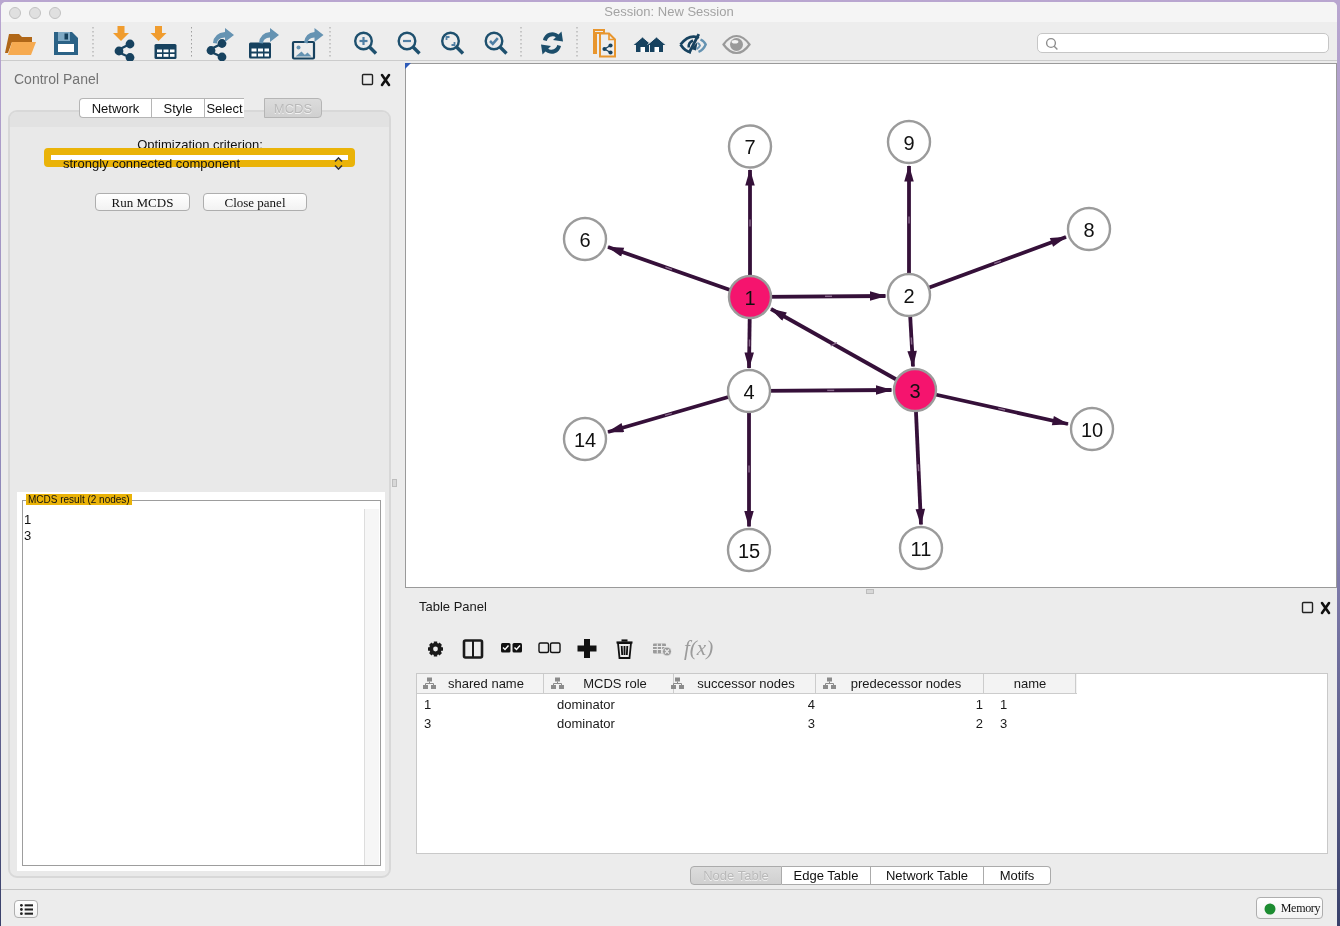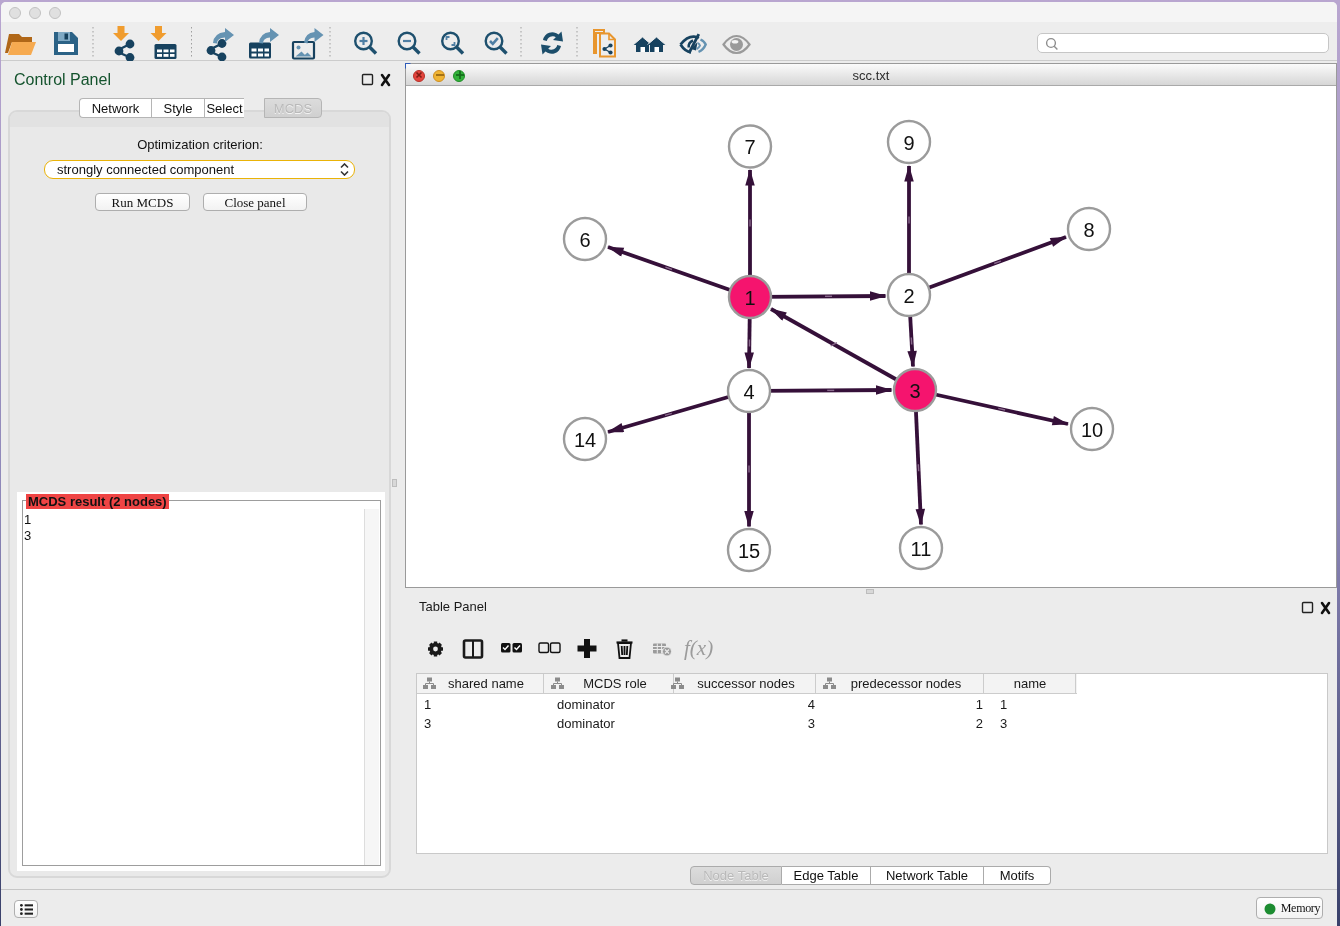--- a/index.html
+++ b/index.html
@@ -8,21 +8,21 @@
 .abs { position:absolute; }
 .window { position:absolute; left:1px; top:2px; width:1336px; height:924px; background:#ececec; border-radius:5px 5px 0 0; }
 
 .titlebar { position:absolute; left:1px; top:2px; width:1336px; height:21px; background:#f5f5f5; border-radius:5px 5px 0 0; border-bottom:1px solid #c9c9c9; }
 .tl { position:absolute; top:5px; width:12px; height:12px; border-radius:50%; background:#e0e0e0; border:1px solid #c2c2c2; }
 .title-text { position:absolute; top:2px; left:0; width:100%; text-align:center; font-size:13px; color:#a3a3a3; }
 
 .toolbar { position:absolute; left:1px; top:22px; width:1336px; height:39px; background:#ededed; border-bottom:1px solid #cccccc; }
 .searchbox { position:absolute; left:1037px; top:33px; width:292px; height:20px; background:#fff; border:1px solid #c6c6c6; border-radius:5px; }
 
-.cp-title { position:absolute; left:14px; top:71px; font-size:16px; color:#14532d; }
+.cp-title { position:absolute; left:14px; top:71px; font-size:14px; color:#737373; }
 .tabsrow { position:absolute; top:98px; height:20px; font-size:13px; z-index:3; }
 .tab { position:absolute; top:0; height:20px; background:#fff; border:1px solid #b5b5b5; border-right:none; text-align:center; line-height:19px; color:#111; }
 .tabpane { position:absolute; left:8px; top:110px; width:383px; height:768px; background:#e9e9e9; border:2px solid #d8d8d8; border-radius:9px; }
 .btn { position:absolute; background:linear-gradient(#ffffff,#f2f2f2); border:1px solid #aeaeae; border-radius:4px; font-size:13px; color:#111; text-align:center;font-family:Liberation Serif, serif; }
 
 .netframe { position:absolute; left:405px; top:63px; width:932px; height:525px; border:1px solid #9a9a9a; background:#fff; }
 .nf-titlebar { position:absolute; left:0; top:0; width:930px; height:22px; background:linear-gradient(#fbfbfb,#d6d6d6); border-bottom:1px solid #a9a9a9; }
 .nf-btn { position:absolute; top:6px; width:12px; height:12px; border-radius:50%; }
 .nf-title { position:absolute; top:4px; width:100%; text-align:center; font-size:13px; color:#2c2c2c; }
 
@@ -40,20 +40,21 @@
 .graytab { background:linear-gradient(#dcdcdc,#d0d0d0); color:#b9b9b9; text-shadow:0 1px 0 #f3f3f3; }
 </style>
 </head>
 <body>
 <div class="window"></div>
 
 <div class="titlebar">
   <div class="tl" style="left:8px;"></div>
   <div class="tl" style="left:28px;"></div>
   <div class="tl" style="left:48px;"></div>
+  <div class="title-text">Session: New Session</div>
 </div>
 
 <div class="toolbar" id="toolbar"></div>
 <svg class="abs" style="left:0;top:22px;" width="1340" height="39" viewBox="0 22 1340 39">
 
   <g stroke="#9f9f9f" stroke-width="1" stroke-dasharray="1.5,2.5">
     <line x1="93" y1="27" x2="93" y2="57"></line>
     <line x1="191.5" y1="27" x2="191.5" y2="57"></line>
     <line x1="330" y1="27" x2="330" y2="57"></line>
     <line x1="521" y1="27" x2="521" y2="57"></line>
@@ -204,52 +205,40 @@
 <div class="tabsrow">
   <div class="tab" style="left:79px; width:72px; border-radius:4px 0 0 4px;text-align:center;">Network</div>
   <div class="tab" style="left:151px; width:53px;">Style</div>
   <div class="tab" style="left:204px; width:40px;">Select</div>
   <div class="tab graytab" style="left:264px; width:58px; border-right:1px solid #b5b5b5; border-radius:0 4px 4px 0;">MCDS</div>
 </div>
 <div class="tabpane">
     <div style="position:absolute;left:0;top:0;width:100%;height:15px;background:#e2e2e2;border-radius:7px 7px 0 0;"></div>
   </div>
 <div class="abs" style="left:0;top:137px;width:400px;text-align:center;font-size:13px;color:#111;">Optimization criterion:</div>
-<div class="abs" style="left:44px;top:160px;width:311px;height:19px;background:#fff;border:1px solid #eab308;border-radius:9px;">
+<div class="abs" style="left:44px;top:148px;width:311px;height:19px;background:#fff;border:7px solid #eab308;border-radius:4px;">
   <div class="abs" style="left:12px;top:1px;font-size:13px;color:#111;">strongly connected component</div>
   <svg class="abs" style="right:4px;top:2px;" width="11" height="13" viewBox="0 0 11 13">
       <path d="M2 4.5 L5.5 1 L9 4.5" fill="none" stroke="#333" stroke-width="1.6"></path>
       <path d="M2 8.5 L5.5 12 L9 8.5" fill="none" stroke="#333" stroke-width="1.6"></path>
     </svg>
 </div>
 <div class="btn" style="left:95px;top:193px;width:95px;height:18px;line-height:17px;">Run MCDS</div>
 <div class="btn" style="left:203px;top:193px;width:104px;height:18px;line-height:17px;">Close panel</div>
 
 <div class="abs" style="left:17px;top:492px;width:368px;height:379px;background:#fff;"></div>
 <div class="abs" style="left:22px;top:500px;width:359px;height:366px;border:1px solid #9d9d9d;"></div>
-<div class="abs" style="left:26px;top:494px;background:#ef4444;padding:0 2px;font-size:13px;color:#111;font-weight:bold;">MCDS result (2 nodes)</div>
+<div class="abs" style="left:26px;top:494px;background:#eab308;padding:0 2px;font-size:10px;color:#111;">MCDS result (2 nodes)</div>
 <div class="abs" style="left:24px;top:512px;font-size:13px;color:#111;line-height:16px;">1<br>3</div>
 <div class="abs" style="left:364px;top:509px;width:15px;height:356px;background:#f6f6f6;border-left:1px solid #ddd;"></div>
 
 <div class="netframe">
   <svg class="abs" style="left:-1px;top:-1px;" width="6" height="6" viewBox="0 0 6 6">
       <path d="M0 0 h6 l-6 6 z" fill="#2e5bb8"></path>
     </svg>
-  <div class="nf-titlebar">
-    <div class="nf-btn" style="left:7px;background:#e3433c;border:1px solid #b73229;"></div>
-    <div class="nf-btn" style="left:27px;background:#f0b433;border:1px solid #cf8f22;"></div>
-    <div class="nf-btn" style="left:47px;background:#32b23a;border:1px solid #1f8c28;"></div>
-    <svg class="abs" style="left:7px;top:5px;" width="52" height="12" viewBox="0 0 52 12">
-      <path d="M3.5 3.5 L8.5 8.5 M8.5 3.5 L3.5 8.5" stroke="#7e1d14" stroke-width="1.6"></path>
-      <line x1="23" y1="6" x2="31" y2="6" stroke="#9a6a12" stroke-width="1.8"></line>
-      <line x1="43" y1="6" x2="51" y2="6" stroke="#156d1b" stroke-width="1.8"></line>
-      <line x1="47" y1="2" x2="47" y2="10" stroke="#156d1b" stroke-width="1.8"></line>
-    </svg>
-    <div class="nf-title">scc.txt</div>
-  </div>
 </div>
 
 <svg class="abs" style="left:406px;top:86px;" width="927px" height="501px" viewBox="406 86 927 501">
   <defs>
     <marker id="arr" markerWidth="18" markerHeight="11" refX="16" refY="4.75" orient="auto" markerUnits="userSpaceOnUse">
       <path d="M0.5,0 L17,4.75 L0.5,9.5 z" fill="#351039"></path>
     </marker>
   </defs>
   <g stroke="#351039" stroke-width="3.8" marker-end="url(#arr)">
     <line x1="750" y1="297" x2="750" y2="170"></line>

